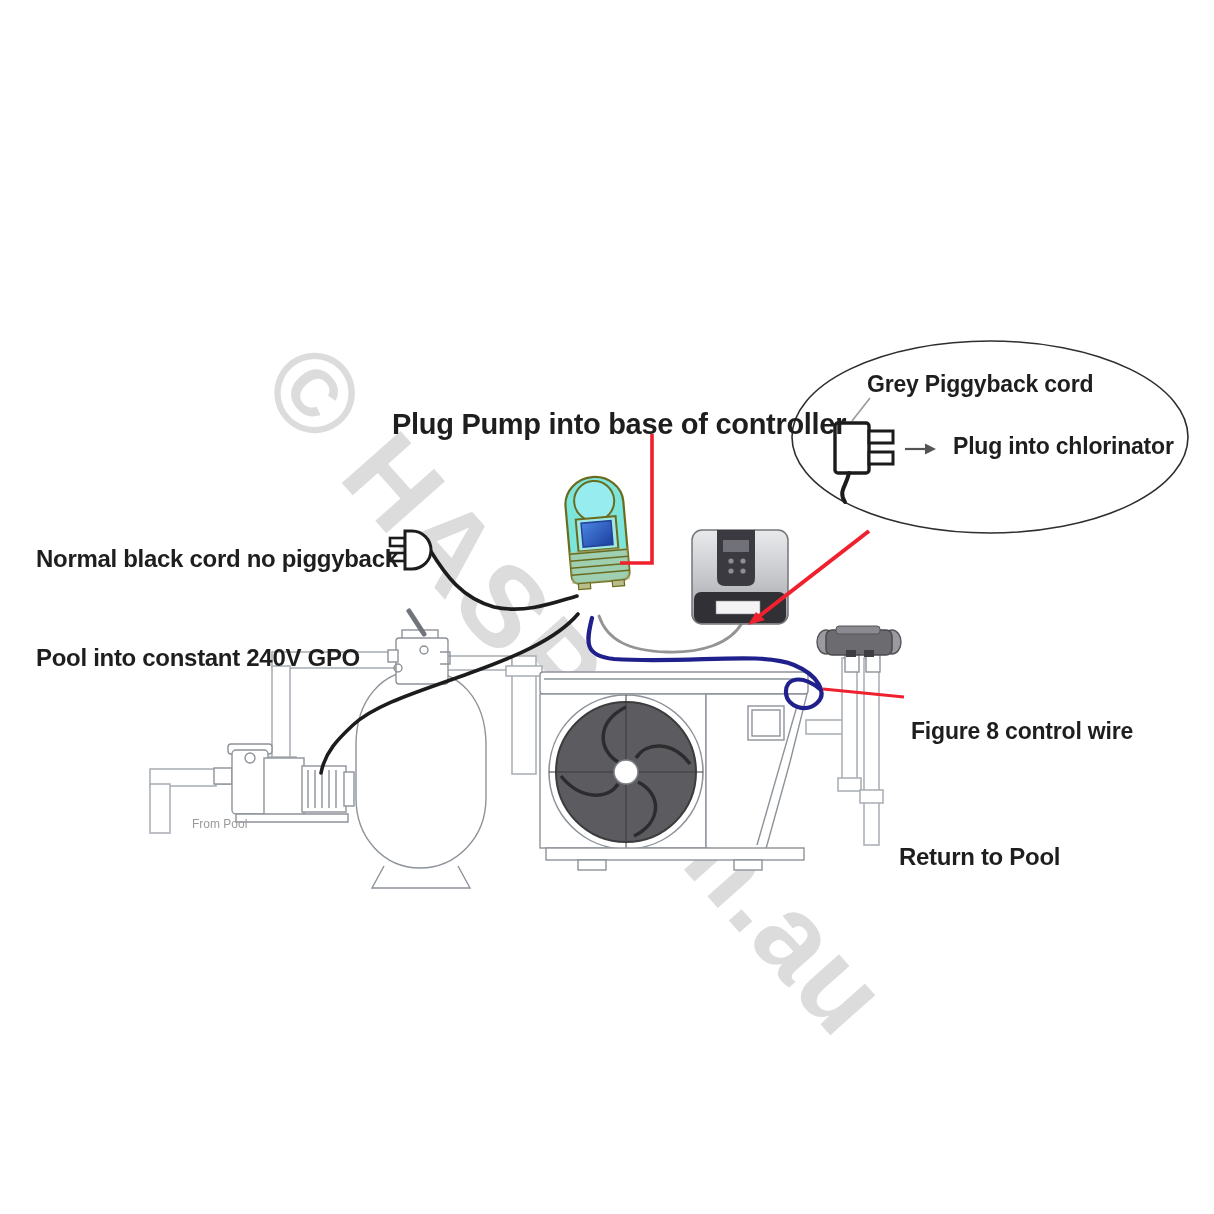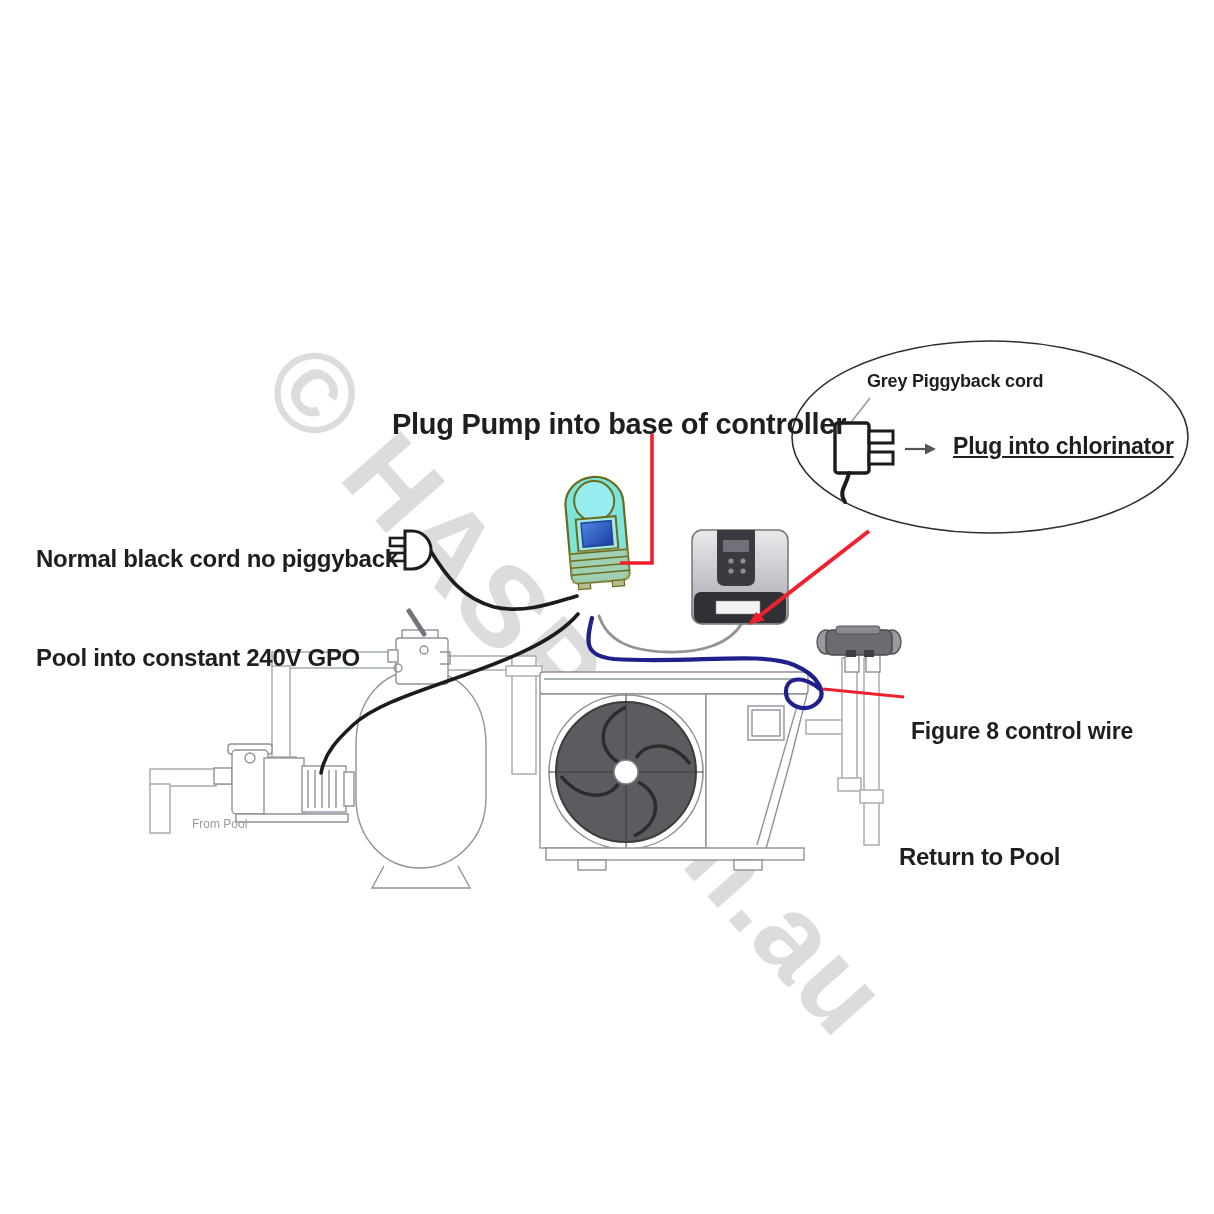--- a/index.html
+++ b/index.html
@@ -178,23 +178,23 @@
     </g>
   </svg>
 
   <div class="label" style="left:392px;top:407px;font-size:29px;letter-spacing:-0.3px;">Plug Pump into base of controller</div>
 
   <div class="label" style="left:36px;top:476px;font-size:24px;letter-spacing:-0.3px;line-height:33px;">
     <div>Normal black cord no piggyback</div>
     <div>Pool into constant 240V GPO</div>
   </div>
 
-  <div class="label" style="left:867px;top:371px;font-size:18px;letter-spacing:-0.2px;">Grey Piggyback cord</div>
-
-  <div class="label" style="left:953px;top:433px;font-size:23px;letter-spacing:-0.2px;text-decoration:underline;">Plug into chlorinator</div>
+  <div class="label" style="left:867px;top:371px;font-size:23px;letter-spacing:-0.2px;">Grey Piggyback cord</div>
+
+  <div class="label" style="left:953px;top:433px;font-size:23px;letter-spacing:-0.2px;">Plug into chlorinator</div>
 
   <div class="label" style="left:911px;top:664px;font-size:23px;letter-spacing:-0.2px;line-height:27px;">
     <div>Figure 8 control wire</div>
   </div>
 
   <div class="label" style="left:887px;top:843px;font-size:24px;letter-spacing:-0.3px;margin-left:12px;">Return to Pool</div>
 
   <div class="label" style="left:192px;top:817px;font-size:12px;font-weight:400;color:#9a9a9a;">From Pool</div>
 
 </div>

